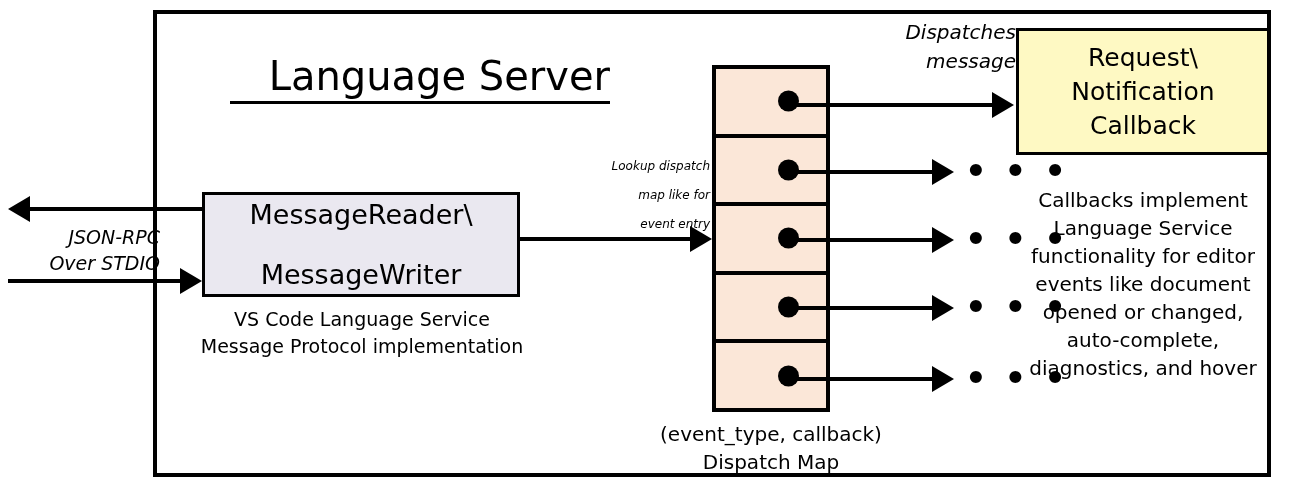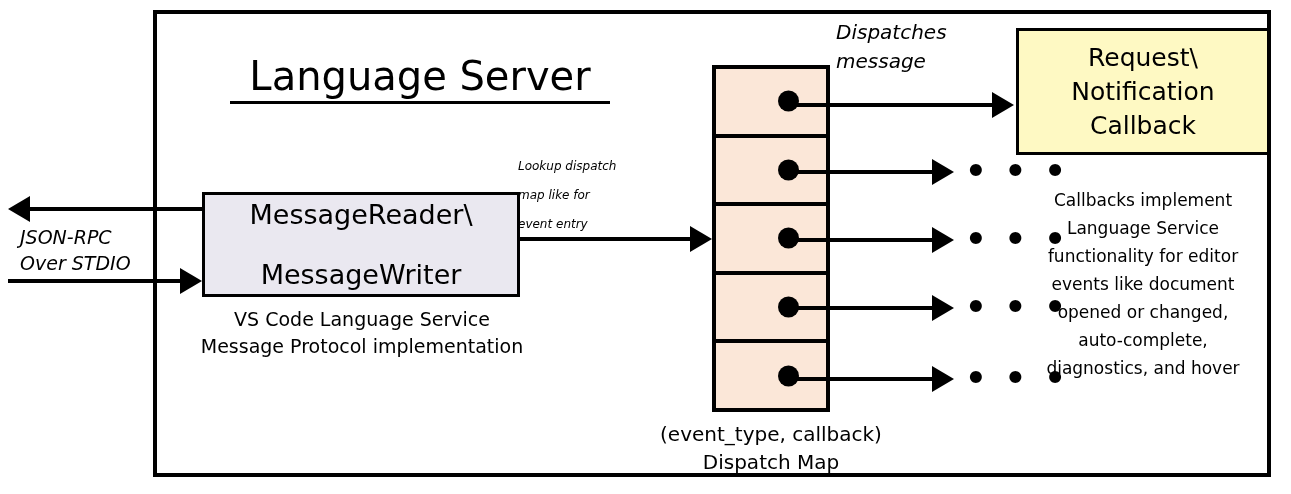--- a/index.html
+++ b/index.html
@@ -27,21 +27,21 @@
     border: 4px solid #000000;
     box-sizing: border-box;
     background: transparent;
   }
 
   
   #server-title {
     left: 230px;
     top: 52px;
     width: 380px;
-    text-align: center;
+    text-align: right;
     font-size: 40px;
     line-height: 48px;
     color: #000000;
     border-bottom: 3px solid #000000;
     padding-bottom: 1px;
     white-space: nowrap;
   }
 
   
   #message-io-box {
@@ -68,21 +68,21 @@
     text-align: center;
     font-size: 19px;
     line-height: 27px;
     color: #000000;
   }
 
   
   .edge-label {
     font-style: italic;
     color: #000000;
-    text-align: left;
+    text-align: right;
   }
   #jsonrpc-label {
     left: 20px;
     top: 224px;
     width: 140px;
     font-size: 19px;
     line-height: 26px;
   }
   #lookup-label {
     left: 518px;
@@ -182,21 +182,21 @@
     justify-content: center;
     font-size: 25px;
     line-height: 34px;
     color: #000000;
   }
   #callback-description {
     left: 1010px;
     top: 186px;
     width: 266px;
     text-align: center;
-    font-size: 17px;
+    font-size: 20px;
     line-height: 28px;
     color: #000000;
   }
 </style>
 </head>
 <body>
 
 <div id="canvas">
 
   <div class="abs" id="server-frame"></div>

